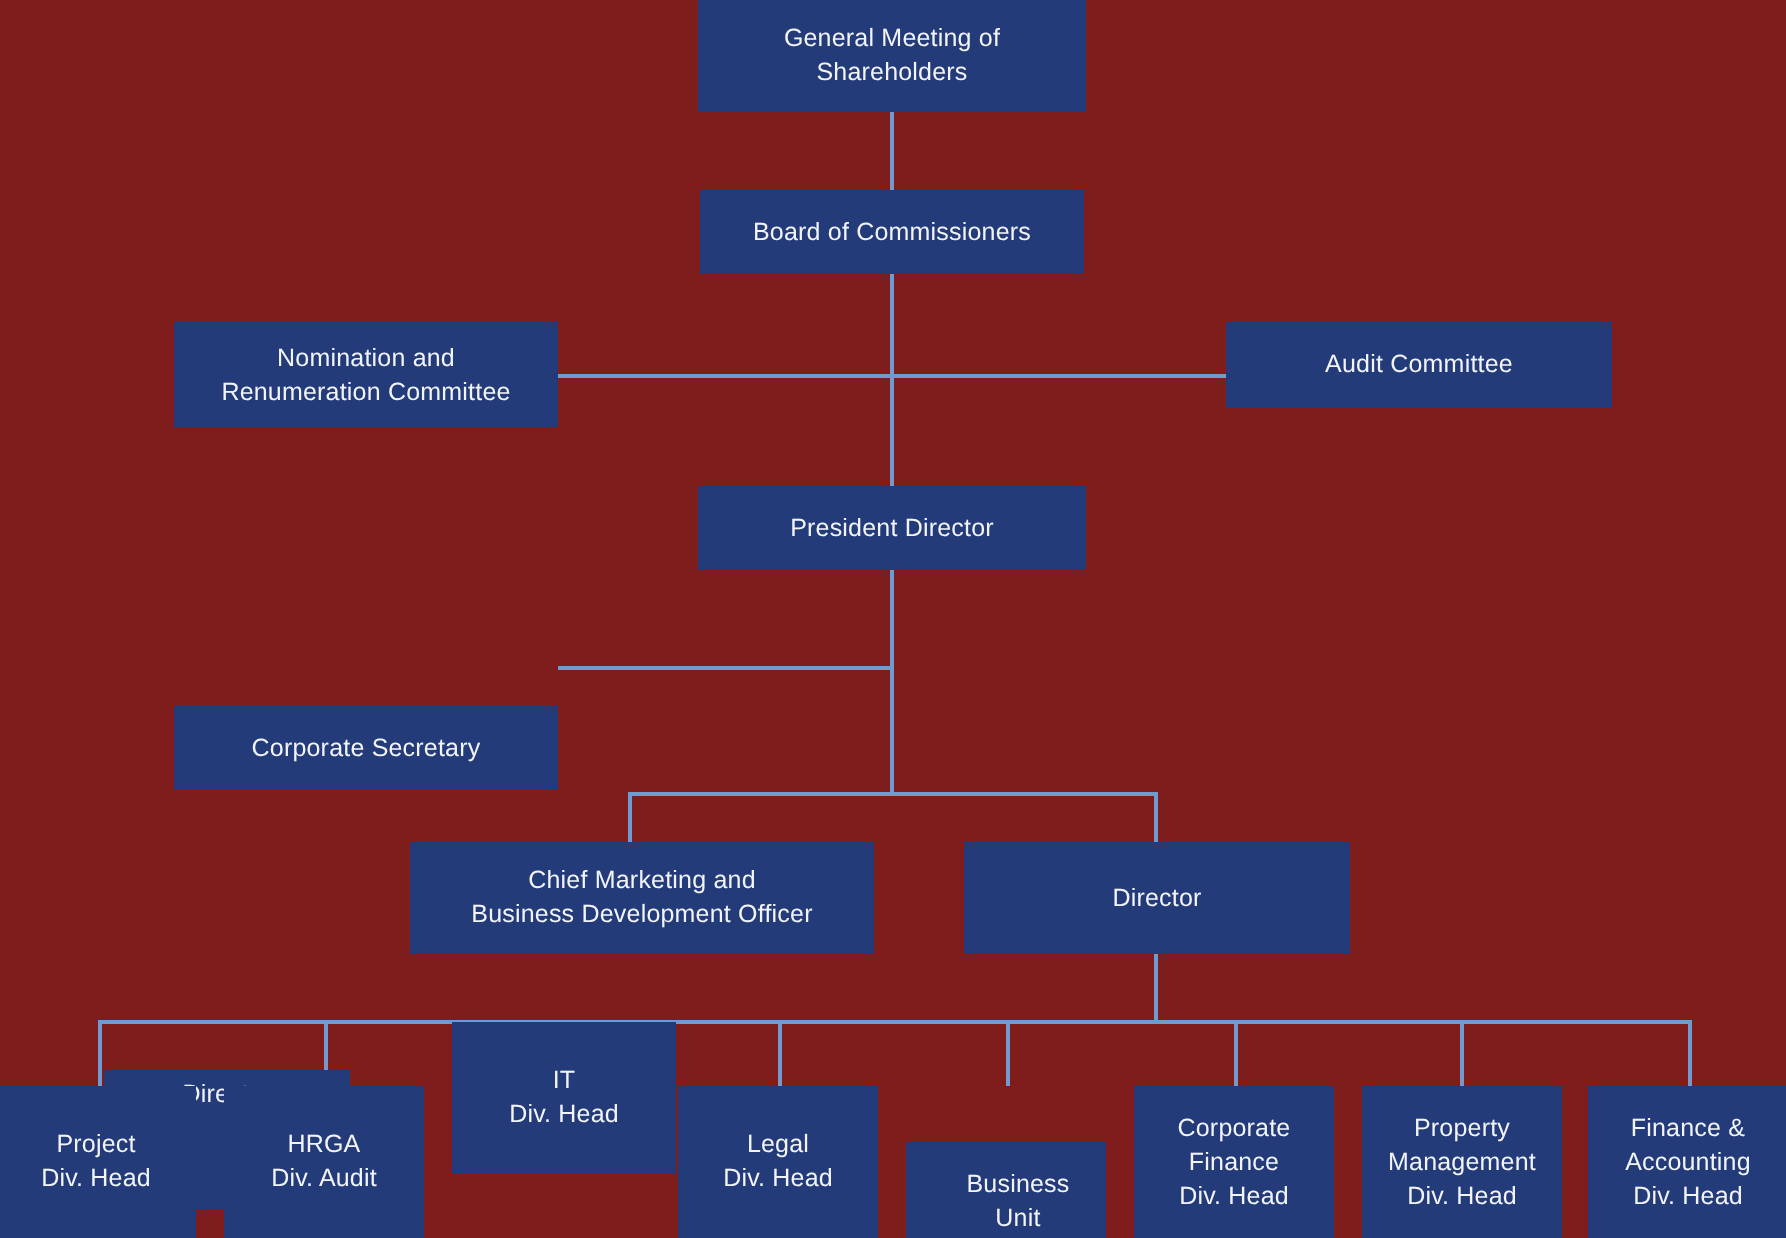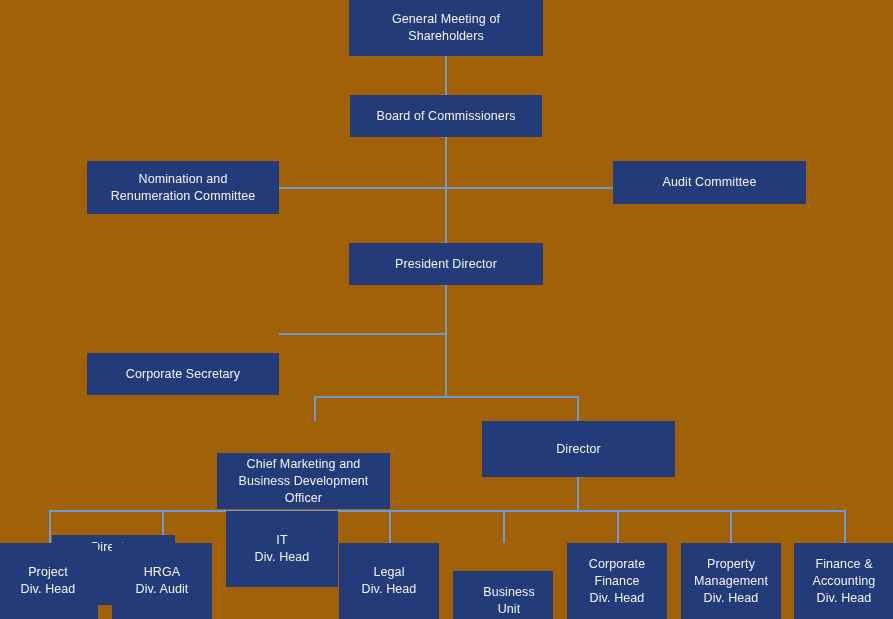--- a/index.html
+++ b/index.html
@@ -11,21 +11,21 @@
     width: 893px;
     height: 619px;
     background: #4d6570;
     font-family: "Liberation Sans", sans-serif;
     overflow: hidden;
   }
   #org-chart {
     position: relative;
     width: 893px;
     height: 619px;
-    background: #a16207;
+    background: #7f1d1d;
   }
   
   .conn {
     position: absolute;
     background: #6f9bd1;
     z-index: 1;
   }
   .conn.v { width: 2px; }
   .conn.h { height: 2px; }
 
@@ -95,21 +95,21 @@
 
   <div class="node" style="left:87px;  top:161px; width:192px; height:53px;">Nomination and
 Renumeration Committee</div>
 
   <div class="node" style="left:613px; top:161px; width:193px; height:43px;">Audit Committee</div>
 
   <div class="node" style="left:349px; top:243px; width:194px; height:42px;">President Director</div>
 
   <div class="node" style="left:87px;  top:313px; width:192px; height:42px;margin-top:40px;">Corporate Secretary</div>
 
-  <div class="node" style="left:217px; top:421px; width:173px; height:56px;margin-top:32px;">Chief Marketing and
+  <div class="node" style="left:205px; top:421px; width:232px; height:56px;">Chief Marketing and
 Business Development Officer</div>
 
   <div class="node" style="left:482px; top:421px; width:193px; height:56px;">Director</div>
 
   <div class="node occluded" style="left:52px; top:535px; width:123px; height:70px;">Director</div>
 
   <div class="node bottom" style="left:-2px;  top:543px; width:100px; height:76px;">Project
 Div. Head</div>
   <div class="node bottom" style="left:112px; top:543px; width:100px; height:76px;">HRGA
 Div. Audit</div>

